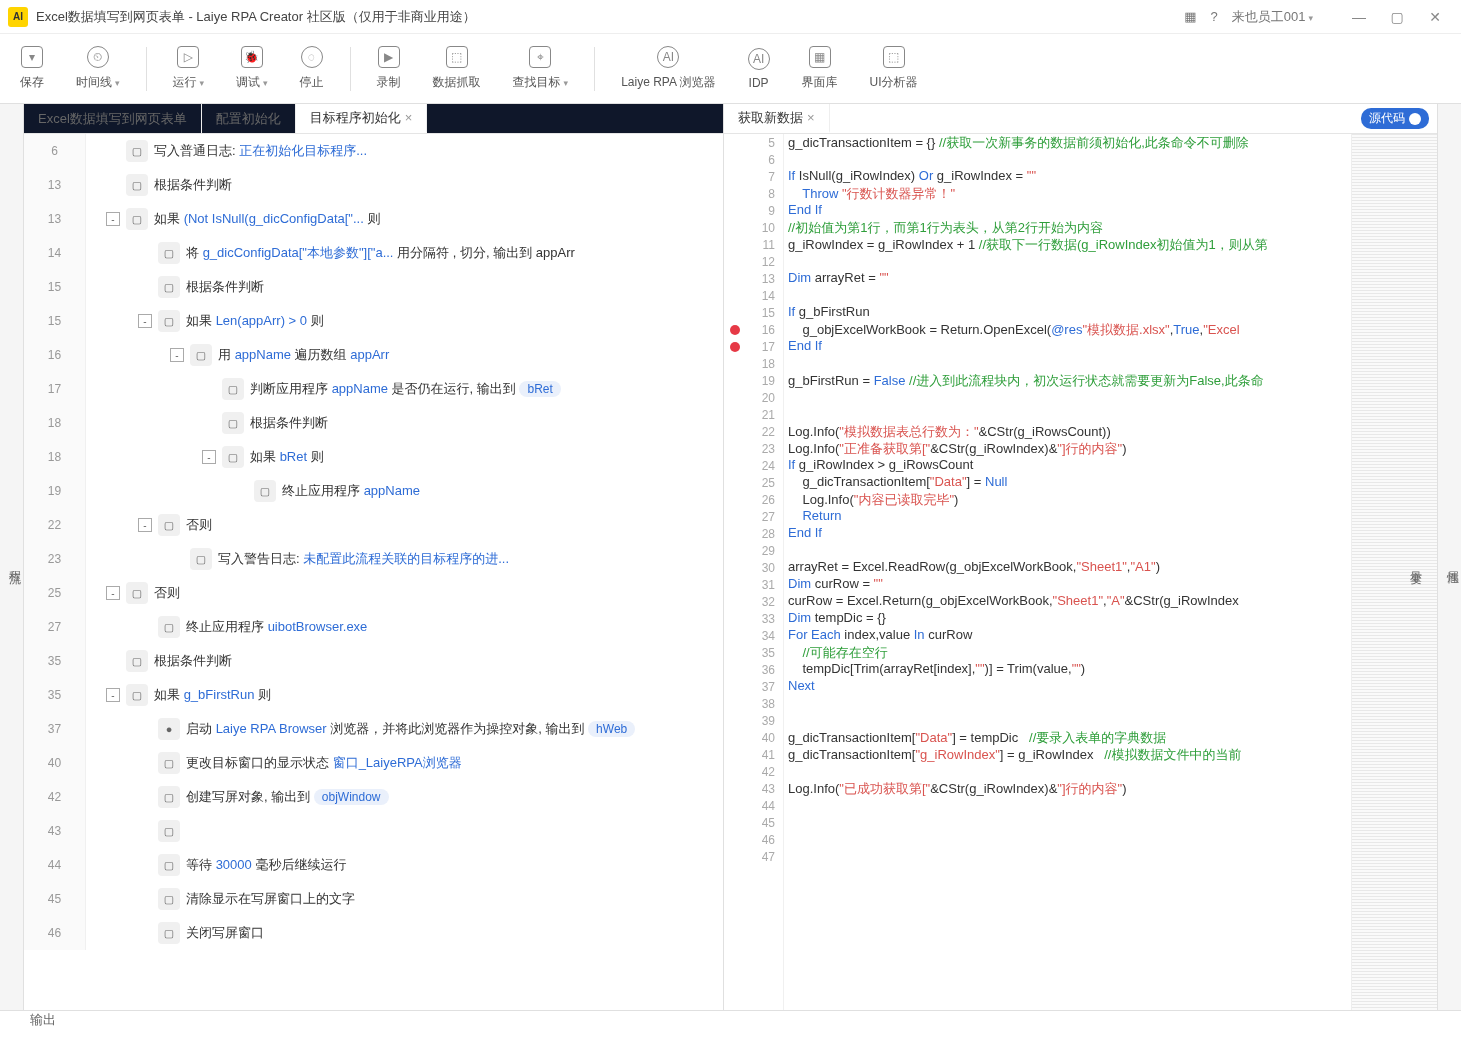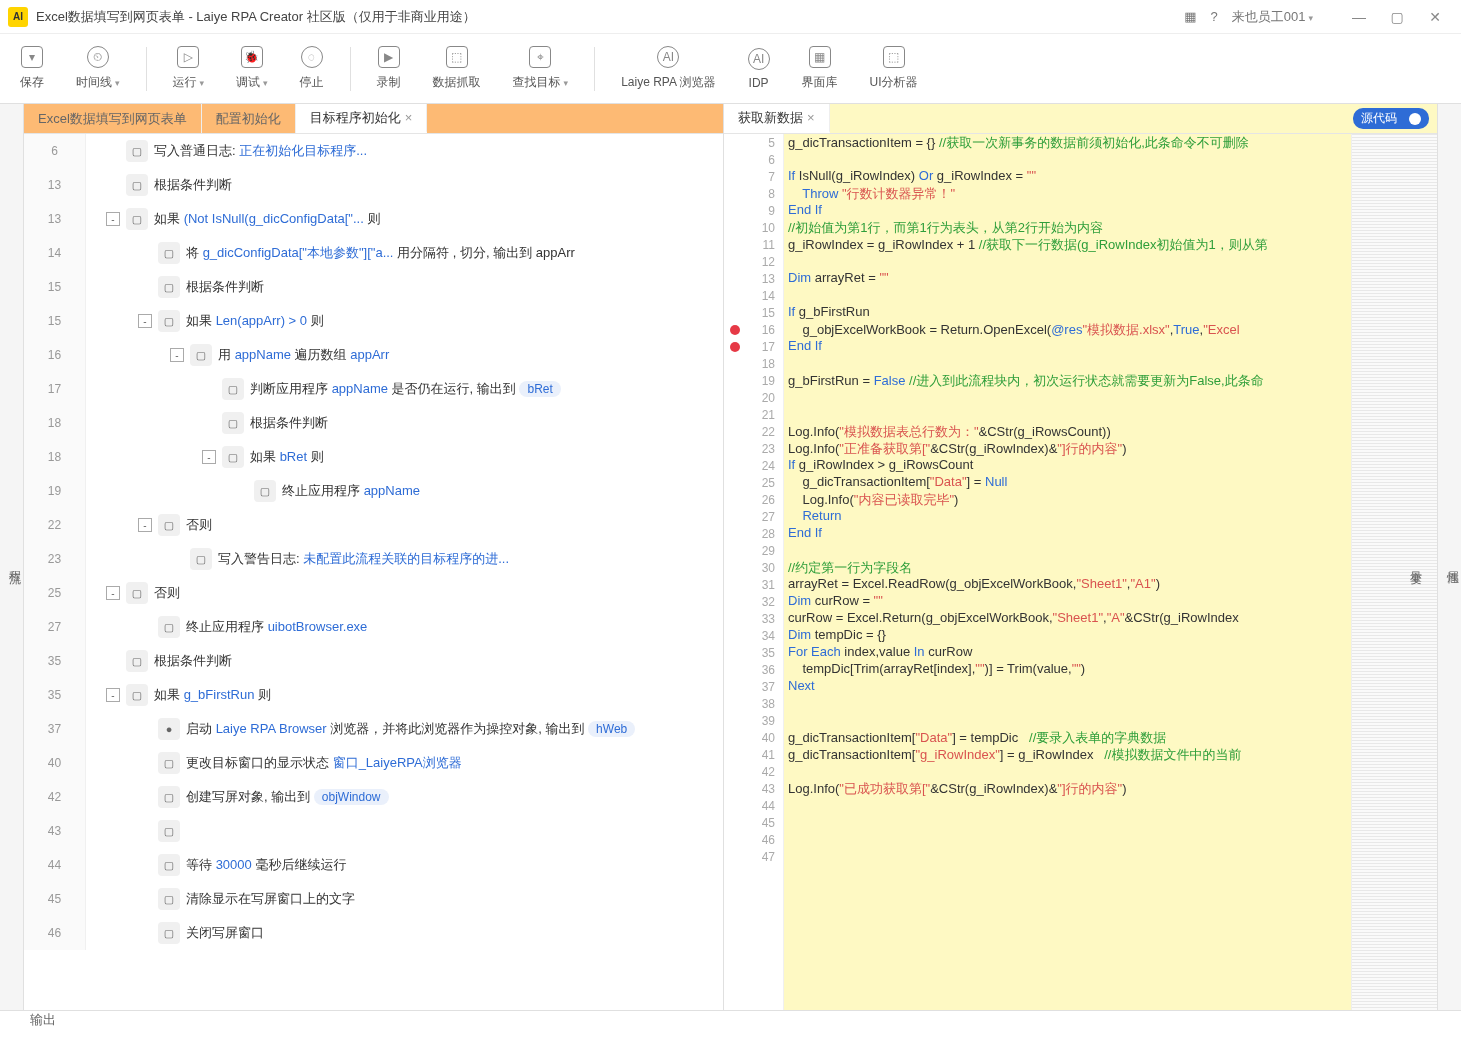--- a/index.html
+++ b/index.html
@@ -13,36 +13,36 @@
 .win-btn { width: 36px; height: 28px; display: flex; align-items: center; justify-content: center; color: #888; font-size: 14px; }
 .toolbar { height: 70px; background: #fff; display: flex; align-items: center; padding: 0 10px; gap: 12px; border-bottom: 1px solid #e0e0e0; }
 .tool-item { display: flex; flex-direction: column; align-items: center; gap: 6px; padding: 4px 10px; color: #555; font-size: 12px; }
 .tool-icon { width: 22px; height: 22px; border: 1.5px solid #888; border-radius: 4px; display: flex; align-items: center; justify-content: center; font-size: 12px; color: #888; }
 .tool-icon.circle { border-radius: 50%; }
 .tool-sep { width: 1px; height: 44px; background: #e0e0e0; margin: 0 4px; }
 .tool-label { white-space: nowrap; }
 .main { display: flex; height: calc(100% - 34px - 70px - 30px); }
 .left-rail { width: 24px; background: #f5f5f5; border-right: 1px solid #e0e0e0; display: flex; flex-direction: column; align-items: center; padding-top: 10px; gap: 20px; writing-mode: vertical-rl; font-size: 12px; color: #666; }
 .left-panel { flex: 0 0 700px; background: #fff; display: flex; flex-direction: column; border-right: 1px solid #e0e0e0; }
-.tabs { height: 30px; display: flex; border-bottom: 1px solid #e5e5e5; background: #fdba74; align-items: center; }
+.tabs { height: 30px; display: flex; border-bottom: 1px solid #e5e5e5; background: #0f172a; align-items: center; }
 .tab { padding: 0 14px; height: 100%; display: flex; align-items: center; font-size: 13px; color: #666; border-right: 1px solid #eee; gap: 4px; }
 .tab.active { background: #fff; color: #333; border-bottom: 2px solid #fff; }
 .flow-body { flex: 1; overflow-y: auto; background: #fff; }
 .flow-row { display: flex; align-items: center; height: 34px; font-size: 13px; }
 .ln { width: 62px; text-align: center; color: #999; font-size: 12px; background: #fafafa; border-right: 1px solid #f0f0f0; height: 100%; display: flex; align-items: center; justify-content: center; }
 .indent { display: flex; align-items: center; gap: 6px; height: 100%; }
 .collapse { width: 14px; height: 14px; border: 1px solid #aaa; font-size: 10px; display: flex; align-items: center; justify-content: center; color: #666; background: #fff; }
 .row-icon { width: 22px; height: 22px; background: #f0f0f0; border-radius: 4px; display: flex; align-items: center; justify-content: center; font-size: 11px; color: #666; }
 .row-text { color: #333; }
 .row-text .kw { color: #2e6cd6; font-weight: 500; }
 .chip { background: #eaf0fb; color: #2e6cd6; padding: 1px 8px; border-radius: 10px; font-size: 12px; }
-.right-panel { flex: 1; background: #fef9c3; display: flex; position: relative; }
+.right-panel { flex: 1; background: #ffffff; display: flex; position: relative; }
 .code-area { flex: 1; display: flex; flex-direction: column; }
 .right-tabs { height: 30px; display: flex; border-bottom: 1px solid #e5e5e5; align-items: center; justify-content: space-between; padding-right: 8px; }
-.toggle { background: #2e6cd6; color: #fff; border-radius: 10px; padding: 2px 8px; font-size: 12px; display: flex; align-items: center; gap: 12px; }
+.toggle { background: #2e6cd6; color: #fff; border-radius: 10px; padding: 2px 8px; font-size: 12px; display: flex; align-items: center; gap: 4px; }
 .toggle-knob { width: 12px; height: 12px; background: #fff; border-radius: 50%; }
 .code-body { flex: 1; display: flex; font-family: Consolas, monospace; font-size: 13px; overflow: hidden; }
 .gutter { width: 60px; background: #fff; border-right: 1px solid #f0f0f0; }
 .gutter-row { height: 17px; display: flex; align-items: center; justify-content: flex-end; padding-right: 8px; color: #aaa; font-size: 12px; position: relative; }
 .bp { position: absolute; left: 6px; width: 10px; height: 10px; background: #e63946; border-radius: 50%; }
 .code-lines { flex: 1; padding-left: 4px; }
 .code-line { height: 17px; white-space: pre; }
 .c-kw { color: #2e6cd6; }
 .c-str { color: #d9534f; }
 .c-cm { color: #2e9e3a; }
@@ -408,26 +408,26 @@
             <div class="code-line"><span></span></div>
             <div class="code-line"><span></span></div>
             <div class="code-line"><span class="c-fn">Log.Info(</span><span class="c-str">"模拟数据表总行数为："</span><span class="c-fn">&amp;CStr(g_iRowsCount))</span></div>
             <div class="code-line"><span class="c-fn">Log.Info(</span><span class="c-str">"正准备获取第["</span><span class="c-fn">&amp;CStr(g_iRowIndex)&amp;</span><span class="c-str">"]行的内容"</span><span class="c-fn">)</span></div>
             <div class="code-line"><span class="c-kw">If </span><span class="c-fn">g_iRowIndex &gt; g_iRowsCount</span></div>
             <div class="code-line"><span class="c-fn">    g_dicTransactionItem[</span><span class="c-str">"Data"</span><span class="c-fn">] = </span><span class="c-kw">Null</span></div>
             <div class="code-line"><span class="c-fn">    Log.Info(</span><span class="c-str">"内容已读取完毕"</span><span class="c-fn">)</span></div>
             <div class="code-line"><span class="c-kw">    Return</span></div>
             <div class="code-line"><span class="c-kw">End If</span></div>
             <div class="code-line"><span></span></div>
-            <div class="code-line"><span class="c-cm">//约定第一行为字段名</span></div>
             <div class="code-line"><span class="c-fn">arrayRet = Excel.ReadRow(g_objExcelWorkBook,</span><span class="c-str">"Sheet1"</span><span class="c-fn">,</span><span class="c-str">"A1"</span><span class="c-fn">)</span></div>
             <div class="code-line"><span class="c-kw">Dim</span><span class="c-fn"> curRow = </span><span class="c-str">""</span></div>
             <div class="code-line"><span class="c-fn">curRow = Excel.Return(g_objExcelWorkBook,</span><span class="c-str">"Sheet1"</span><span class="c-fn">,</span><span class="c-str">"A"</span><span class="c-fn">&amp;CStr(g_iRowIndex</span></div>
             <div class="code-line"><span class="c-kw">Dim</span><span class="c-fn"> tempDic = {}</span></div>
             <div class="code-line"><span class="c-kw">For Each </span><span class="c-fn">index,value </span><span class="c-kw">In</span><span class="c-fn"> curRow</span></div>
+            <div class="code-line"><span class="c-cm">    //可能存在空行</span></div>
             <div class="code-line"><span class="c-fn">    tempDic[Trim(arrayRet[index],</span><span class="c-str">""</span><span class="c-fn">)] = Trim(value,</span><span class="c-str">""</span><span class="c-fn">)</span></div>
             <div class="code-line"><span class="c-kw">Next</span></div>
             <div class="code-line"><span></span></div>
             <div class="code-line"><span></span></div>
             <div class="code-line"><span class="c-fn">g_dicTransactionItem[</span><span class="c-str">"Data"</span><span class="c-fn">] = tempDic   </span><span class="c-cm">//要录入表单的字典数据</span></div>
             <div class="code-line"><span class="c-fn">g_dicTransactionItem[</span><span class="c-str">"g_iRowIndex"</span><span class="c-fn">] = g_iRowIndex   </span><span class="c-cm">//模拟数据文件中的当前</span></div>
             <div class="code-line"><span></span></div>
             <div class="code-line"><span class="c-fn">Log.Info(</span><span class="c-str">"已成功获取第["</span><span class="c-fn">&amp;CStr(g_iRowIndex)&amp;</span><span class="c-str">"]行的内容"</span><span class="c-fn">)</span></div>
             <div class="code-line"><span></span></div>
             <div class="code-line"><span></span></div>

